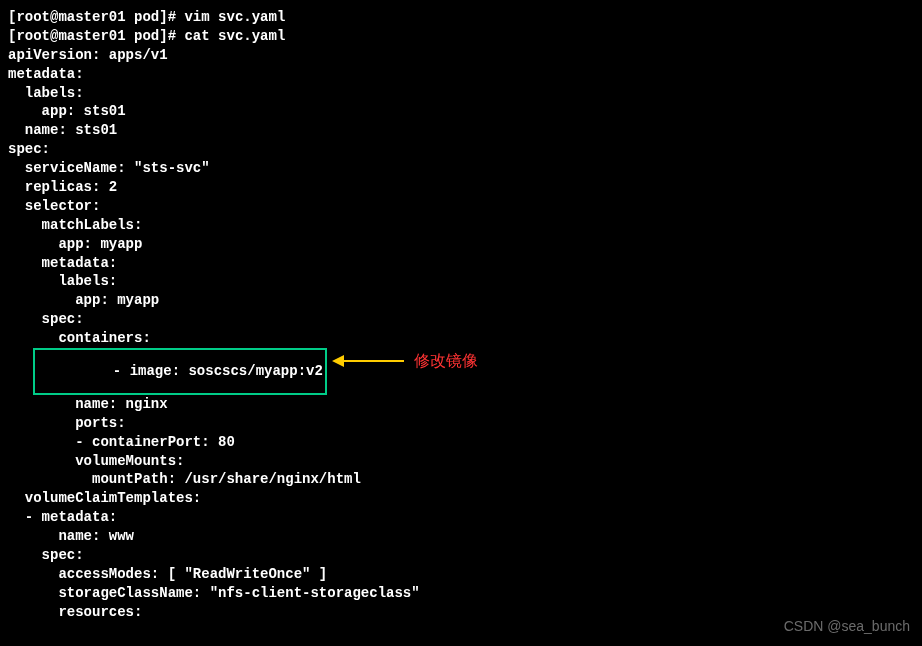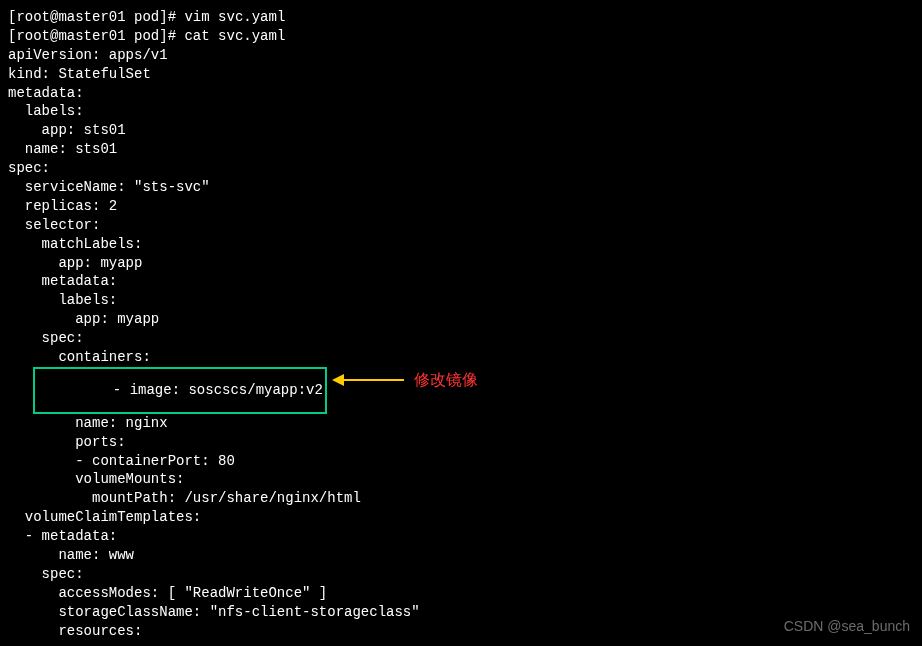--- a/index.html
+++ b/index.html
@@ -14,20 +14,21 @@
       font-size: 14px;
       line-height: 1.35;
       padding: 8px;
       width: 922px;
       height: 646px;
       position: relative;
       overflow: hidden;
     }
     .terminal-line {
       white-space: pre;
+      font-weight: bold;
     }
     .highlighted-line {
       display: inline-block;
       border: 2px solid #00cc88;
       padding: 12px 2px;
       white-space: pre;
     }
     .annotation-container {
       position: relative;
     }
@@ -71,21 +72,20 @@
       margin-left: 20px;
     }
   </style>
 </head>
 <body>
 
 <div>
   <div class="terminal-line">[<span>root@master01</span> <span>pod</span>]# <span>vim svc.yaml</span></div>
   <div class="terminal-line">[<span>root@master01</span> <span>pod</span>]# <span>cat svc.yaml</span></div>
   <div class="terminal-line">apiVersion: apps/v1</div>
-  <div class="terminal-line">kind: StatefulSet</div>
   <div class="terminal-line">metadata:</div>
   <div class="terminal-line">  labels:</div>
   <div class="terminal-line">    app: sts01</div>
   <div class="terminal-line">  name: sts01</div>
   <div class="terminal-line">spec:</div>
   <div class="terminal-line">  serviceName: "sts-svc"</div>
   <div class="terminal-line">  replicas: 2</div>
   <div class="terminal-line">  selector:</div>
   <div class="terminal-line">    matchLabels:</div>
   <div class="terminal-line">      app: myapp</div>

